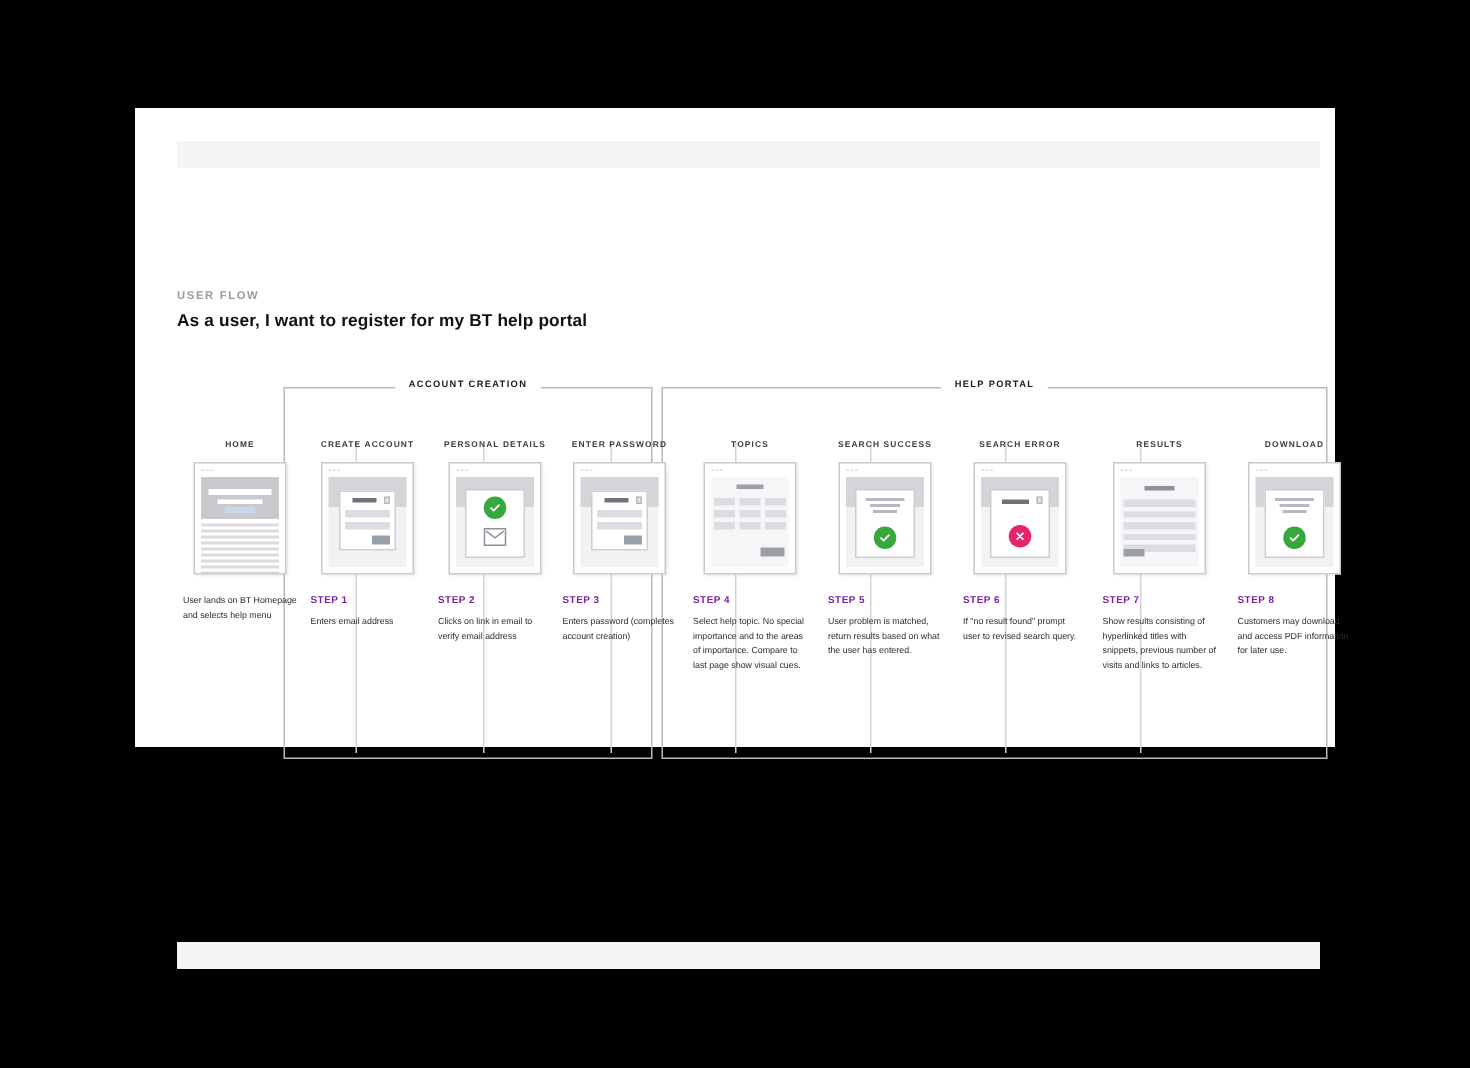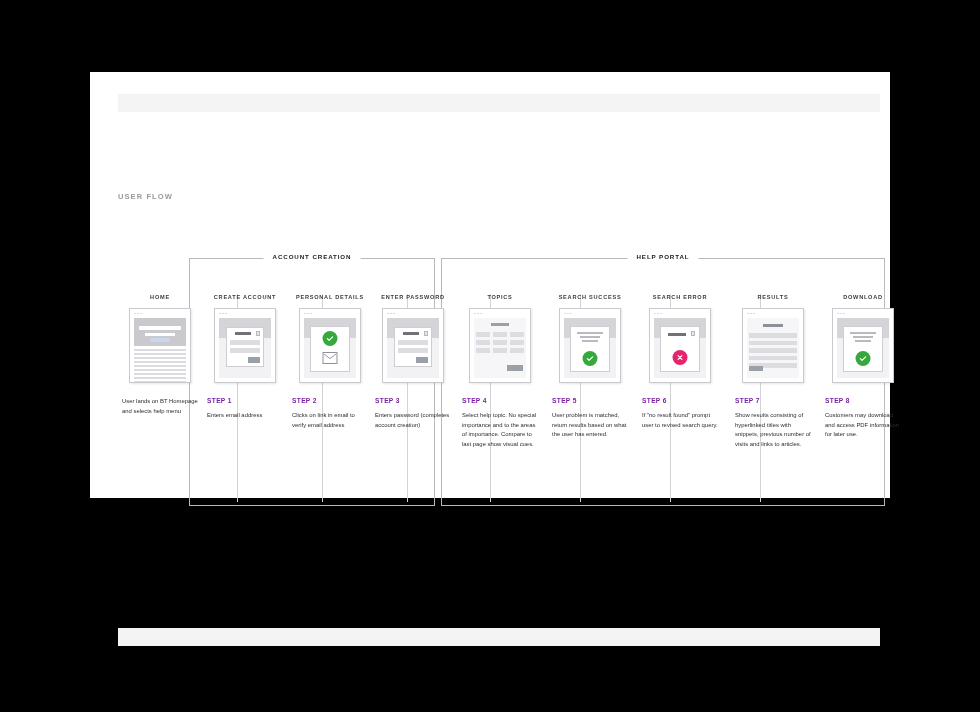--- a/index.html
+++ b/index.html
@@ -136,20 +136,21 @@
 </head>
 <body>
 
 <div class="page-sheet">
 
   <div class="band band-top"></div>
   <div class="band band-bottom"></div>
 
   <div class="heading-wrap">
     <p class="eyebrow">USER FLOW</p>
+    <p class="headline">As a user, I want to register for my BT help portal</p>
   </div>
 
   <div class="phase phase-account">
     <span class="phase-label">ACCOUNT CREATION</span>
   </div>
   <div class="phase phase-help">
     <span class="phase-label">HELP PORTAL</span>
   </div>
 
   <div class="col-divider" style="left:147px;"></div>

